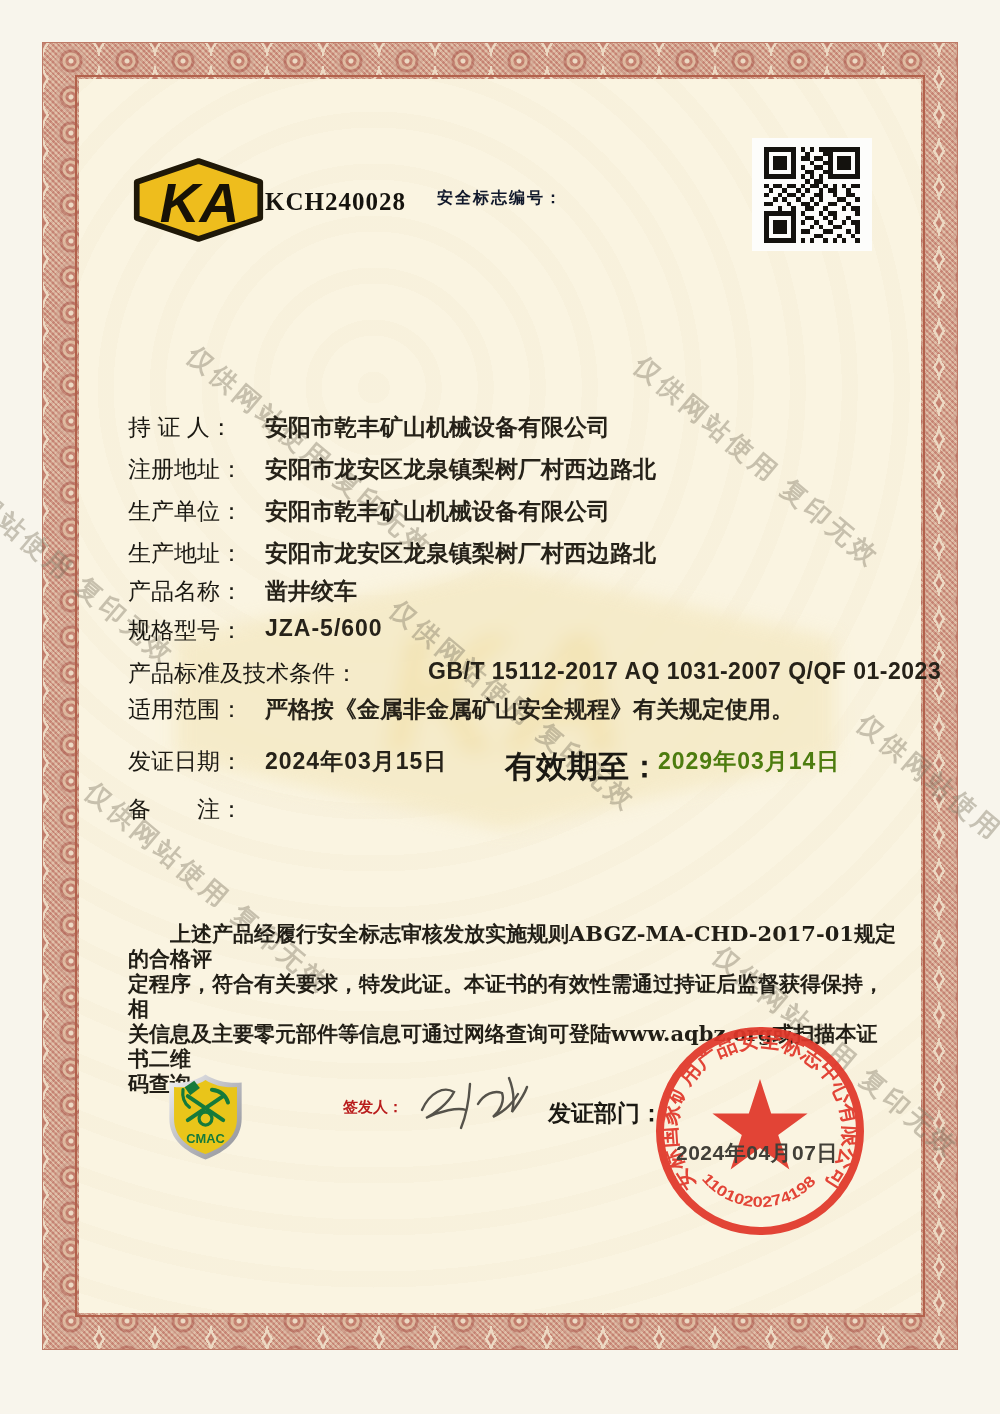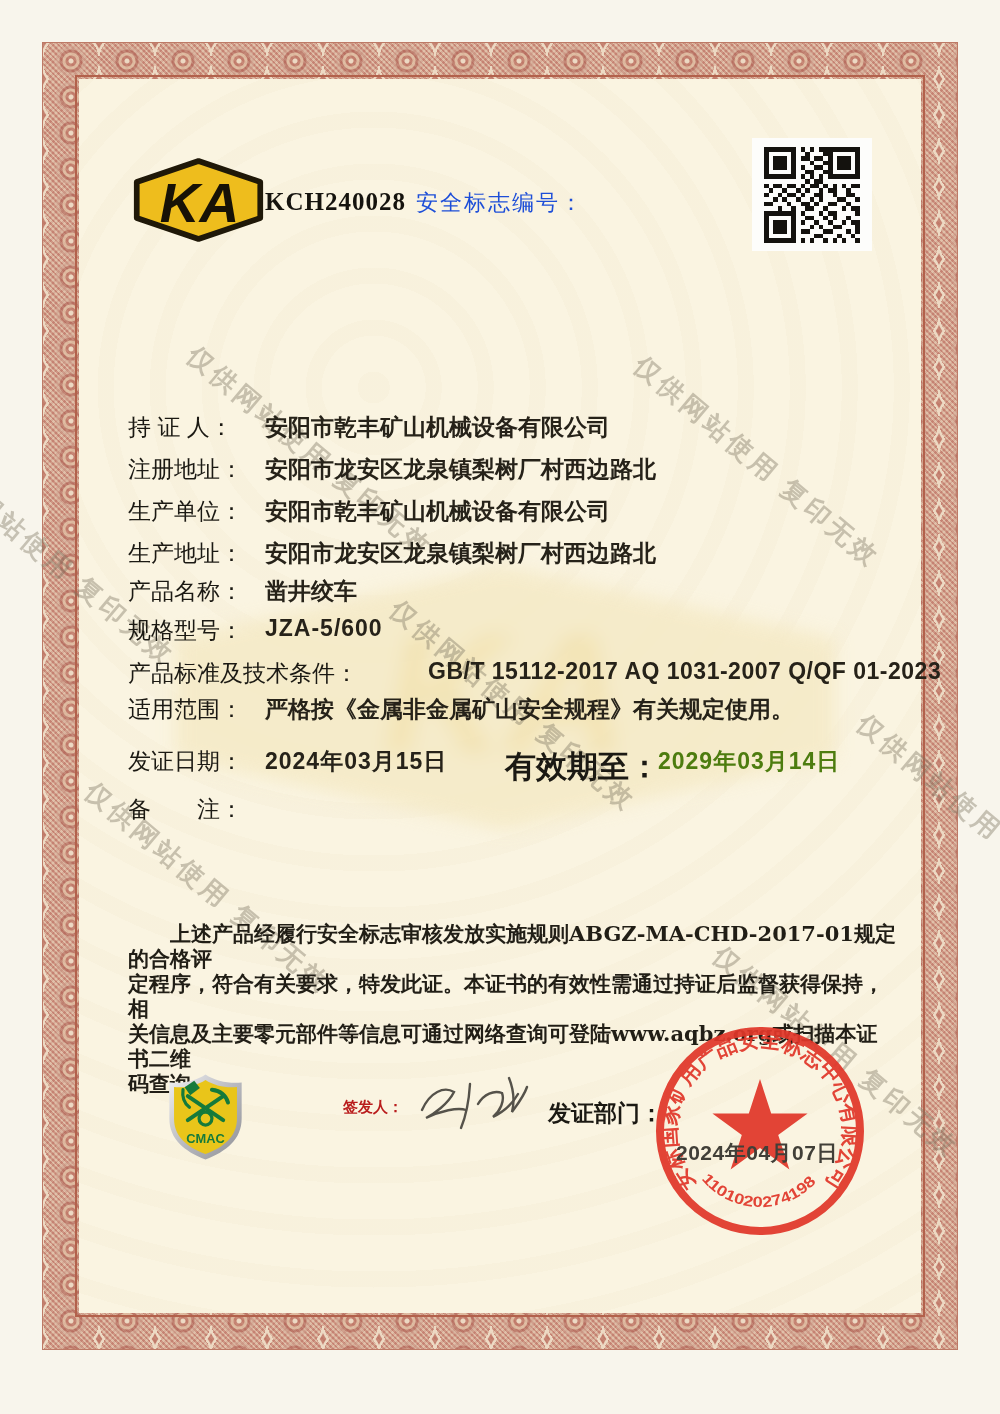--- a/index.html
+++ b/index.html
@@ -36,21 +36,21 @@
   .wm{
     position:absolute; white-space:nowrap;
     font-size:26px; font-weight:bold; letter-spacing:4px;
     color:rgba(122,114,96,.40);
     transform:translate(-50%,-50%) rotate(40deg);
   }
   
   .ka-logo{ position:absolute; left:132px; top:156px; }
   
   .cert-line{ position:absolute; left:0; right:0; top:188px; text-align:center; }
-  .cert-line .lab{ font-size:22px; font-weight:normal; color:#1d4ed8; letter-spacing:2px;}
+  .cert-line .lab{ font-size:16px; font-weight:bold; color:#0f172a; letter-spacing:2px;}
   .cert-line .val{ font-size:25px; font-family:"Liberation Serif", serif; color:#15130e; letter-spacing:1px;}
   
   .qr-box{ position:absolute; left:752px; top:138px; width:120px; height:113px; background:#fdfdfb; display:flex; align-items:center; justify-content:center;}
   
   .title{
     position:absolute; left:0; right:0; top:296px; text-align:center;
     font-size:45px; font-weight:900; color:#14120d; letter-spacing:5px;
   }
   
   .row{ position:absolute; left:0; right:0; height:30px; }

